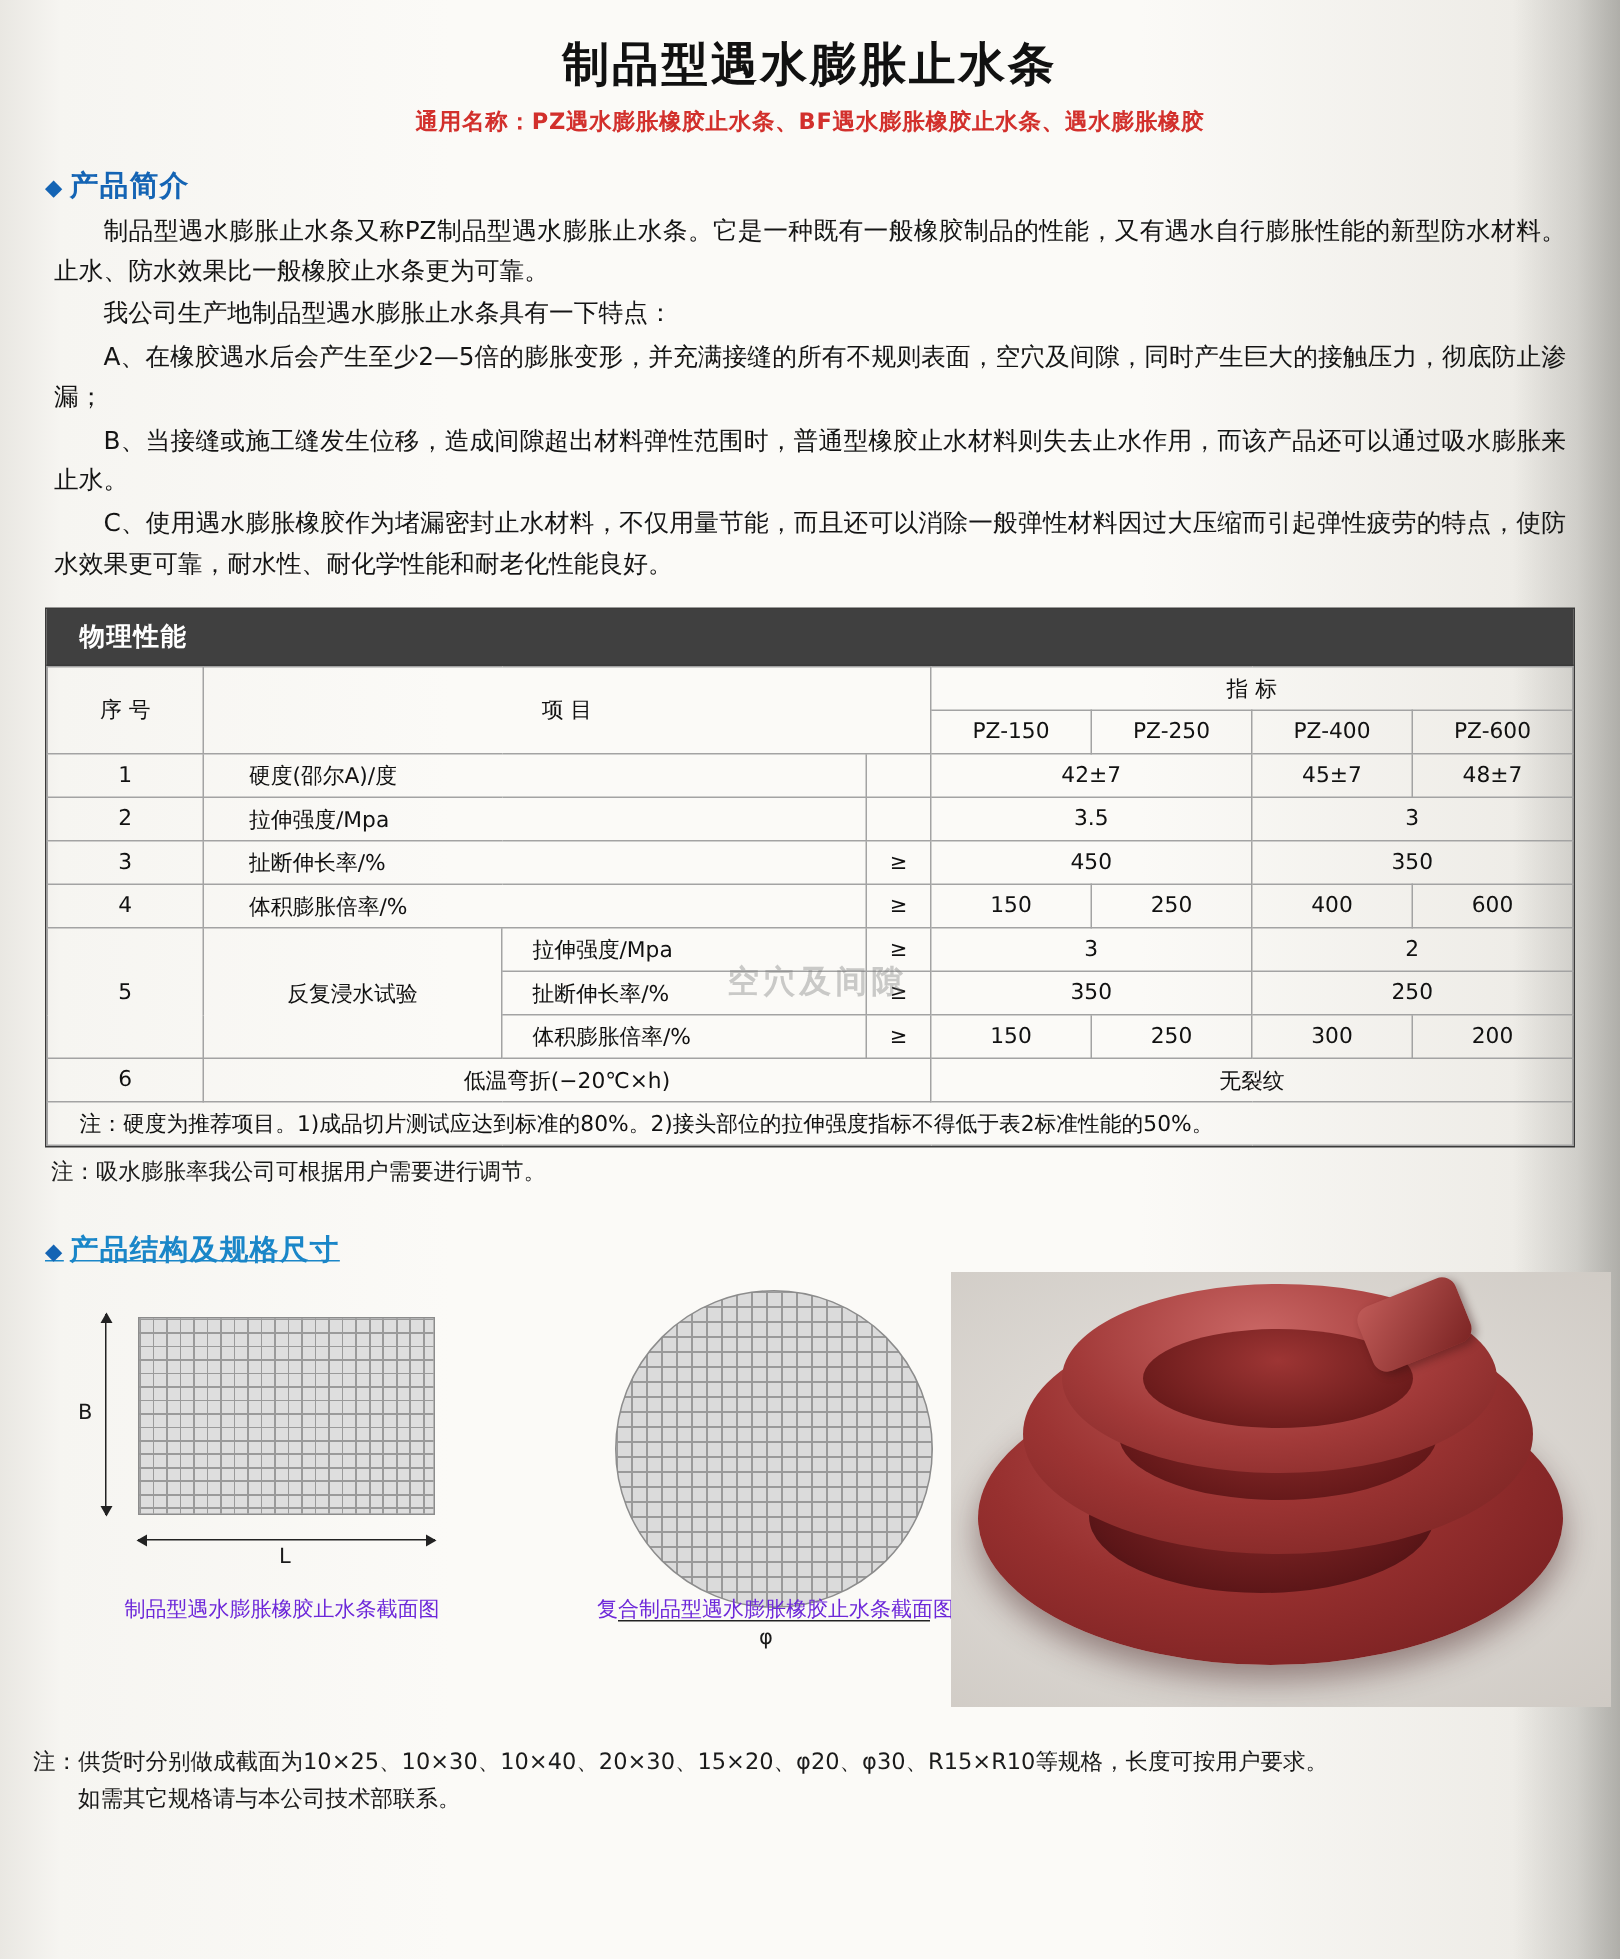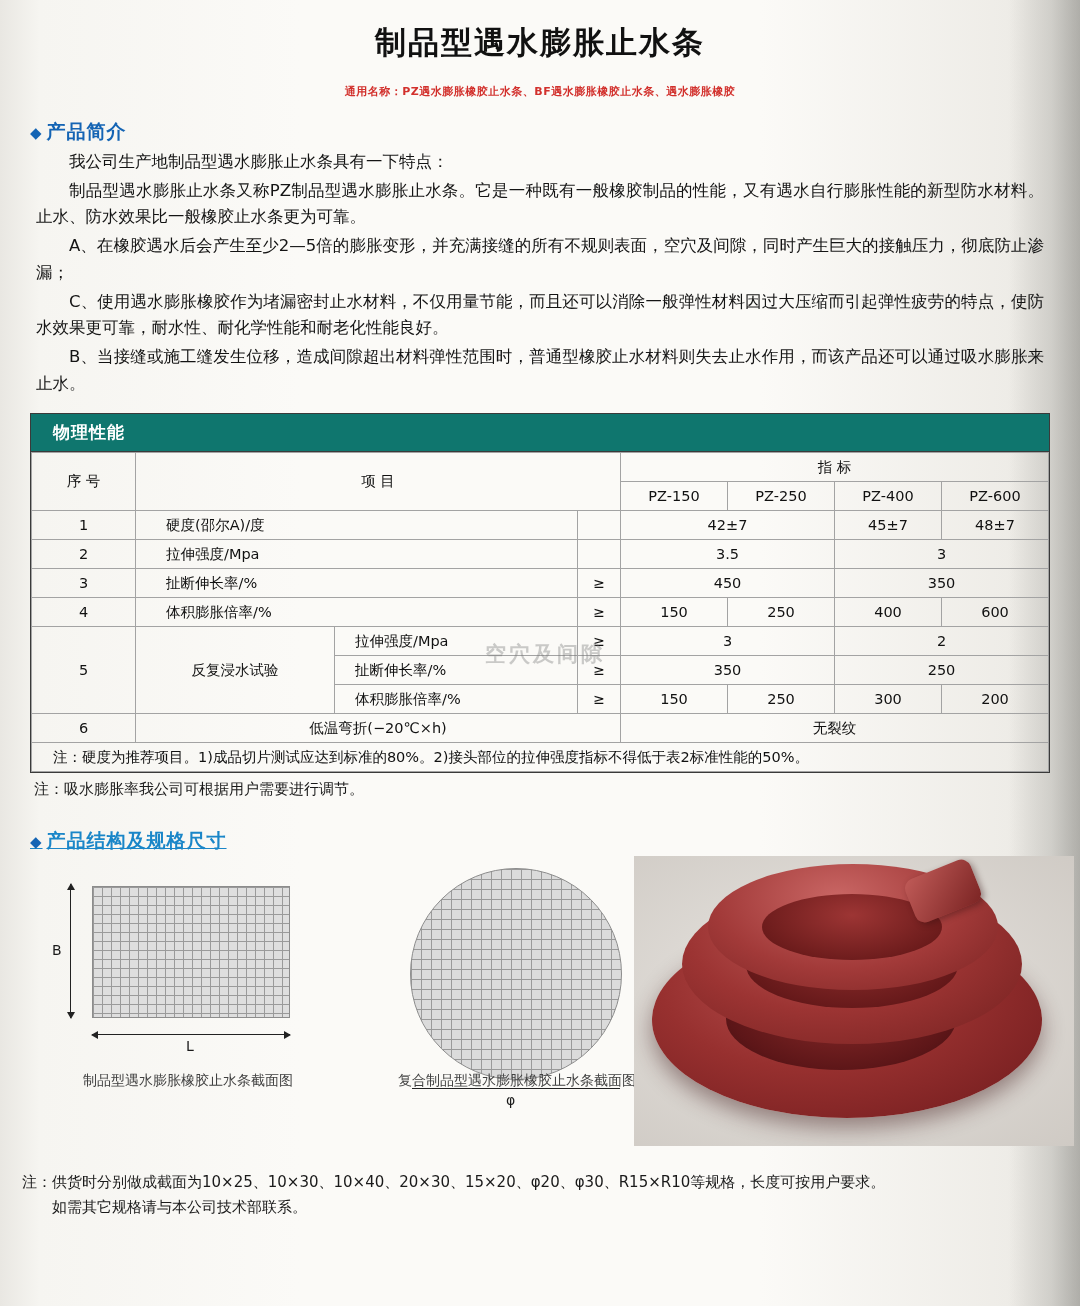--- a/index.html
+++ b/index.html
@@ -40,24 +40,24 @@
   .title {
     text-align: center;
     font-size: 31px;
     font-weight: bold;
     letter-spacing: 2px;
     padding-top: 22px;
     color: #111;
   }
   .subtitle {
     text-align: center;
-    font-size: 11px;
+    font-size: 15px;
     font-weight: bold;
     color: #d2302c;
-    margin-top: 20px;
+    margin-top: 8px;
     letter-spacing: 0.5px;
   }
 
   .section-head {
     font-size: 19px;
     font-weight: bold;
     color: #1464b4;
     margin: 20px 0 4px 8px;
     letter-spacing: 1px;
   }
@@ -80,21 +80,21 @@
     margin: 2px 14px 0 14px;
     color: #141414;
   }
 
   
   .tbl-wrap {
     margin: 16px 8px 0 8px;
     border: 1px solid #3a3a3a;
   }
   .tbl-banner {
-    background: #0f766e;
+    background: #404040;
     color: #fff;
     font-size: 17px;
     font-weight: bold;
     padding: 7px 0 7px 22px;
     letter-spacing: 1px;
     border-bottom: 1px solid #3a3a3a;
   }
   table.spec {
     width: 100%;
     border-collapse: collapse;
@@ -140,21 +140,21 @@
   
   .figures {
     position: relative;
     margin-top: 10px;
     height: 290px;
   }
   .fig-cap {
     font-size: 14px;
     text-align: center;
     margin-top: 8px;
-    color: #404040;
+    color: #6d28d9;
   }
 
   
   .sq-box {
     position: absolute;
     left: 70px;
     top: 22px;
     width: 196px;
     height: 130px;
     background:
@@ -305,25 +305,25 @@
 
 <div class="content">
 
   <div class="title">制品型遇水膨胀止水条</div>
   <div class="subtitle">通用名称：PZ遇水膨胀橡胶止水条、BF遇水膨胀橡胶止水条、遇水膨胀橡胶</div>
 
   <div class="section-head">
     <span class="dia">◆</span><span>产品简介</span>
   </div>
 
+  <div class="para">制品型遇水膨胀止水条又称PZ制品型遇水膨胀止水条。它是一种既有一般橡胶制品的性能，又有遇水自行膨胀性能的新型防水材料。止水、防水效果比一般橡胶止水条更为可靠。</div>
   <div class="para">我公司生产地制品型遇水膨胀止水条具有一下特点：</div>
-  <div class="para">制品型遇水膨胀止水条又称PZ制品型遇水膨胀止水条。它是一种既有一般橡胶制品的性能，又有遇水自行膨胀性能的新型防水材料。止水、防水效果比一般橡胶止水条更为可靠。</div>
   <div class="para">A、在橡胶遇水后会产生至少2—5倍的膨胀变形，并充满接缝的所有不规则表面，空穴及间隙，同时产生巨大的接触压力，彻底防止渗漏；</div>
+  <div class="para">B、当接缝或施工缝发生位移，造成间隙超出材料弹性范围时，普通型橡胶止水材料则失去止水作用，而该产品还可以通过吸水膨胀来止水。</div>
   <div class="para">C、使用遇水膨胀橡胶作为堵漏密封止水材料，不仅用量节能，而且还可以消除一般弹性材料因过大压缩而引起弹性疲劳的特点，使防水效果更可靠，耐水性、耐化学性能和耐老化性能良好。</div>
-  <div class="para">B、当接缝或施工缝发生位移，造成间隙超出材料弹性范围时，普通型橡胶止水材料则失去止水作用，而该产品还可以通过吸水膨胀来止水。</div>
 
   <div class="tbl-wrap">
     <div class="tbl-banner">物理性能</div>
     <table class="spec">
       <tbody>
           <tr>
         <td rowspan="2" style="width:95px">序  号</td>
         <td rowspan="2" colspan="3" style="width:455px">项        目</td>
         <td colspan="4">指    标</td>
       </tr>

